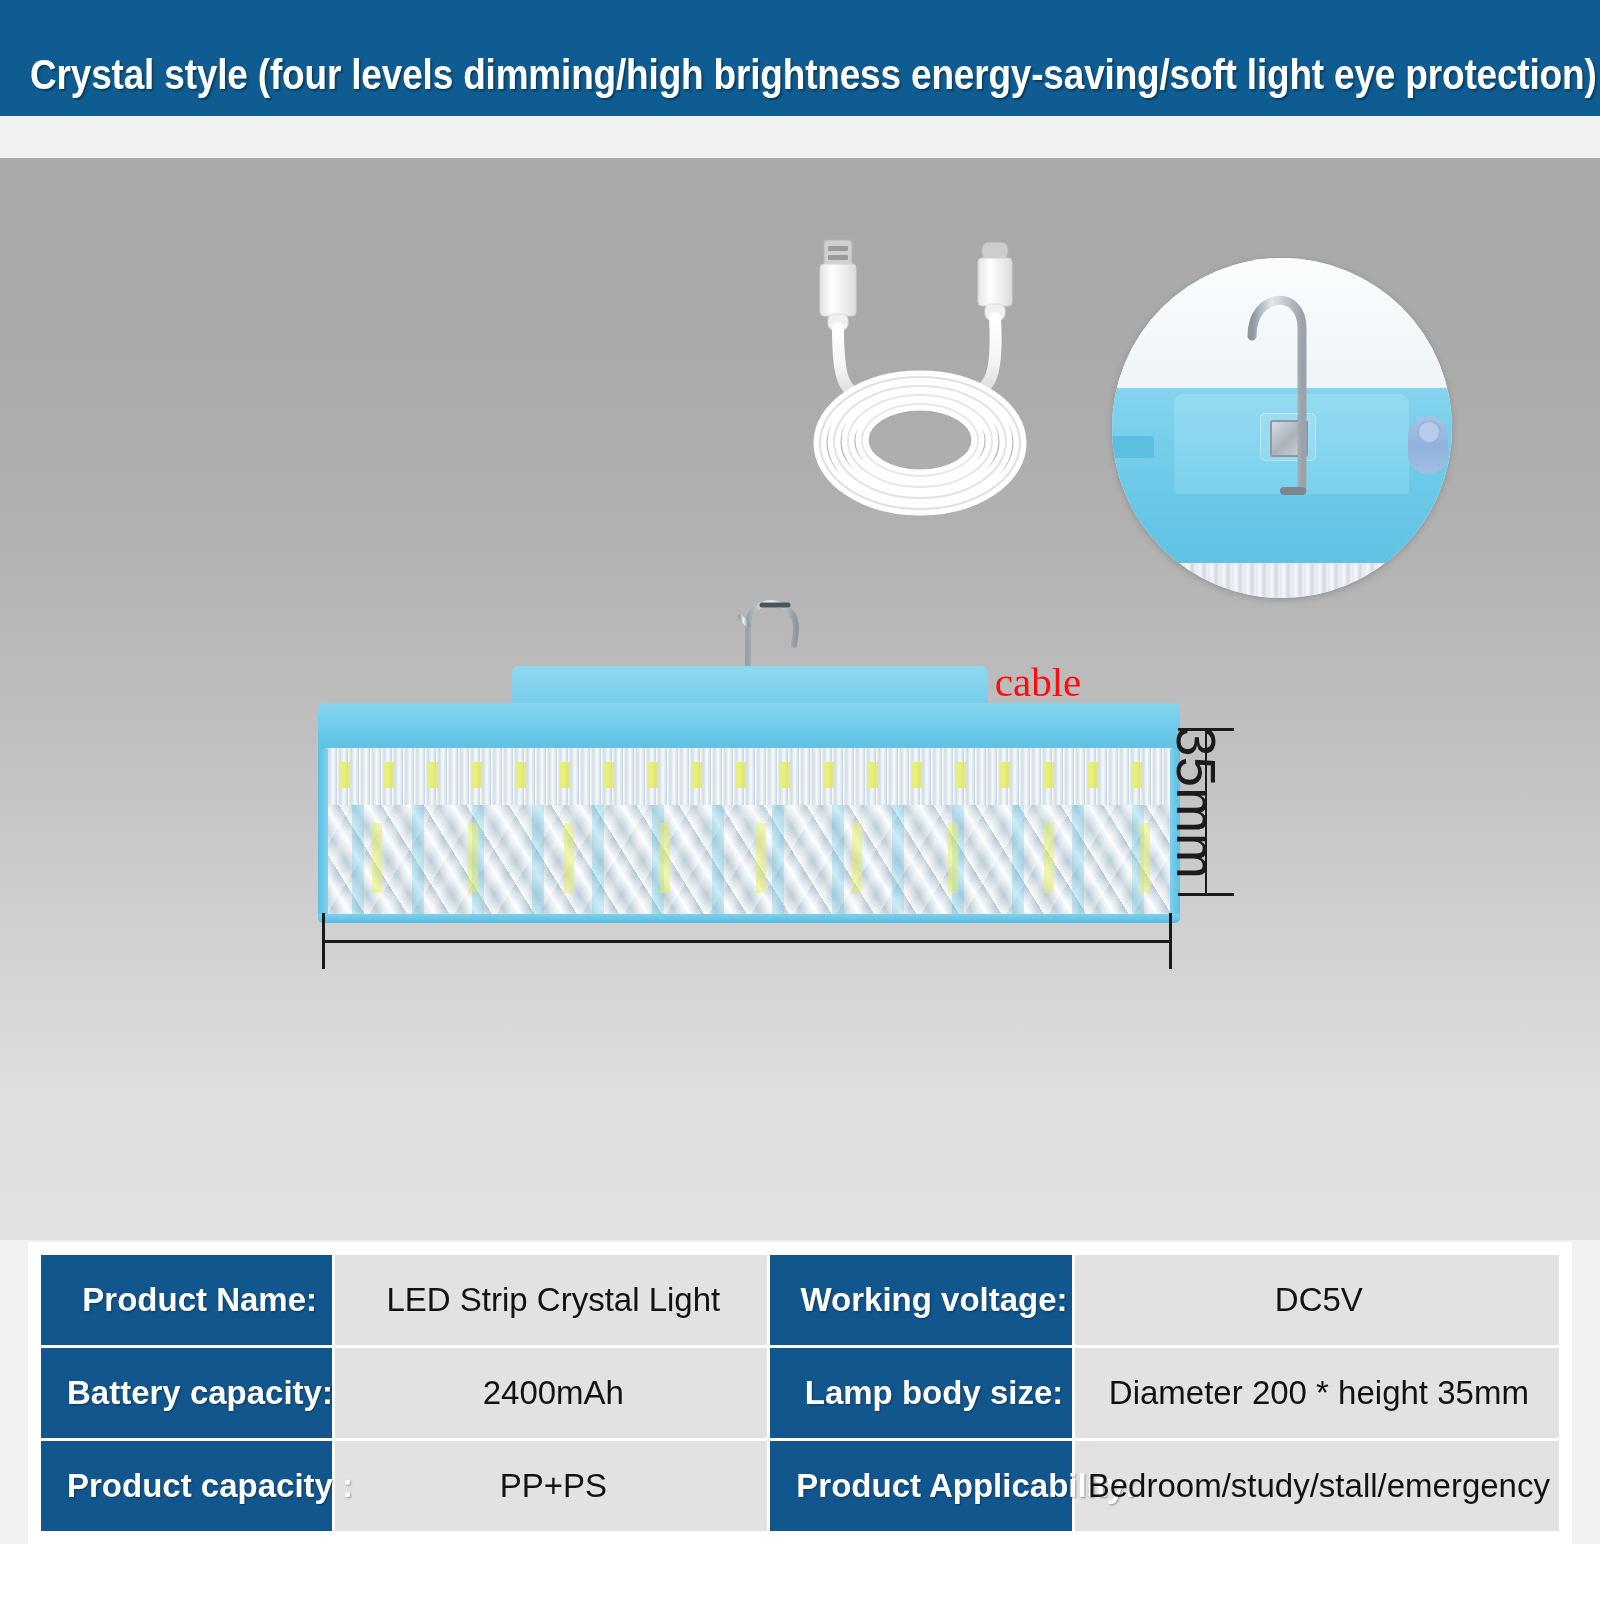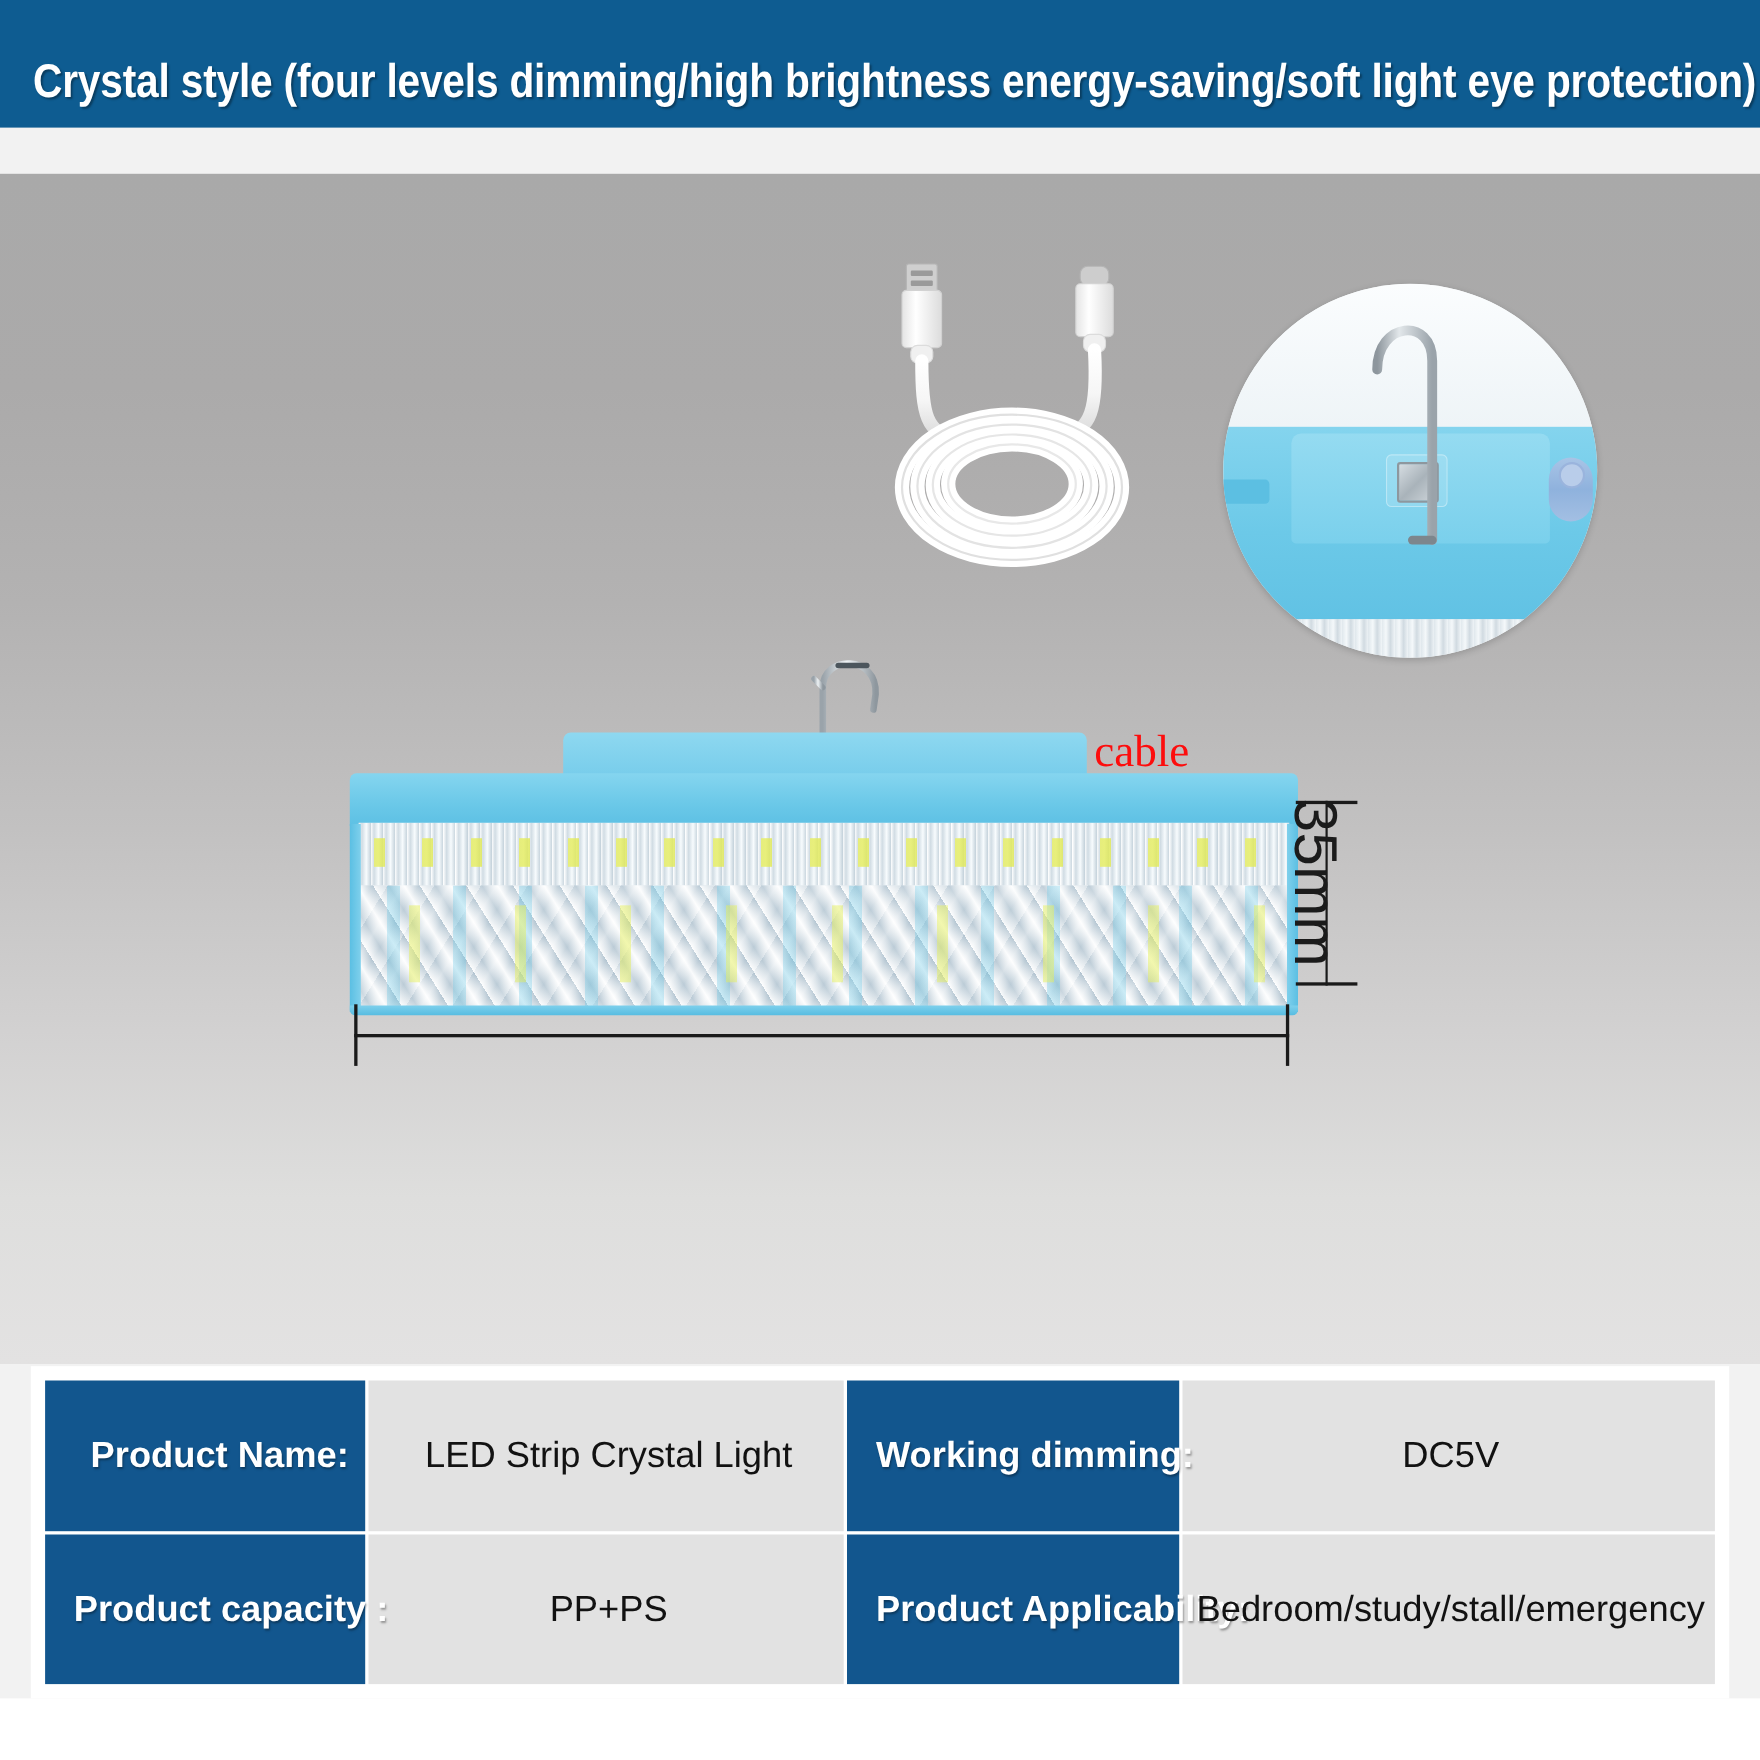--- a/index.html
+++ b/index.html
@@ -489,22 +489,28 @@
     <div id="dim-width-cap-right"></div>
 
   </div>
 
   <div id="spec-table-frame">
     <table id="spec-table">
       <tbody>
           <tr>
         <td class="spec-label col-label-a">Product Name:</td>
         <td class="spec-value col-value-a">LED Strip Crystal Light</td>
-        <td class="spec-label col-label-b">Working dimming:</td>
+        <td class="spec-label col-label-b">Working voltage:</td>
         <td class="spec-value col-value-b">DC5V</td>
+      </tr>
+      <tr>
+        <td class="spec-label col-label-a">Battery capacity:</td>
+        <td class="spec-value col-value-a">2400mAh</td>
+        <td class="spec-label col-label-b">Lamp body size:</td>
+        <td class="spec-value col-value-b">Diameter 200 * height 35mm</td>
       </tr>
       <tr>
         <td class="spec-label col-label-a">Product capacity :</td>
         <td class="spec-value col-value-a">PP+PS</td>
         <td class="spec-label col-label-b">Product Applicability:</td>
         <td class="spec-value col-value-b">Bedroom/study/stall/emergency</td>
       </tr>
     </tbody>
       </table>
   </div>

